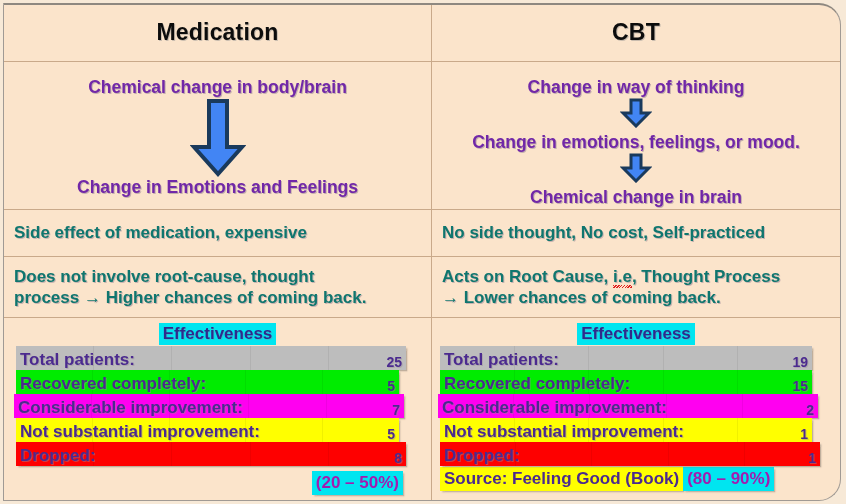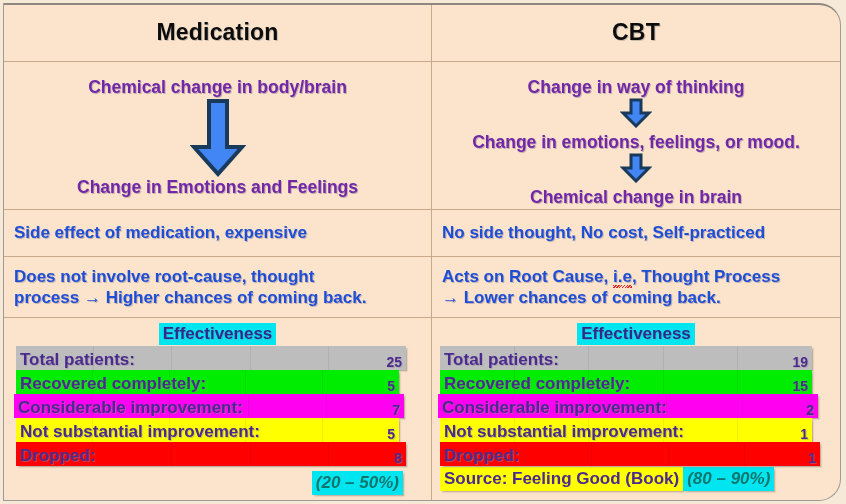--- a/index.html
+++ b/index.html
@@ -53,21 +53,21 @@
   .rcell .flow-text{margin:0;}
   .rcell .ft1{margin-top:12px;}
   .arrow-sm{display:block;margin:1px 0;}
 
   
   .r-txt1{height:48px;}
   .r-txt1 .cell{display:flex;align-items:center;}
   .r-txt2{height:62px;}
   .r-txt2 .cell{display:flex;align-items:center;}
   .body-text{
-    color:#1d4ed8;font-size:17px;font-weight:bold;line-height:1.25;
+    color:#0f766e;font-size:17px;font-weight:bold;line-height:1.25;
     text-shadow:1px 1px 0 rgba(150,130,150,.5);
   }
   .spell{position:relative;}
   .spell::after{
     content:"";position:absolute;left:0;right:0;bottom:-2px;height:3px;
     background-image:repeating-linear-gradient(135deg,#e02020 0 1px,transparent 1px 2px);
   }
 
   
   .r-eff{flex:1;}
@@ -97,24 +97,23 @@
   .bar .seps{position:absolute;inset:0;z-index:1;display:flex;}
   .bar .seps i{flex:1;border-right:1px solid rgba(0,0,0,.06);}
   .bar .seps i:last-child{border-right:none;}
   .foot{height:26px;display:flex;align-items:center;}
   .src{
     background:#ffff00;color:#4b2a8f;font-size:17px;font-weight:bold;
     padding:0 4px;line-height:24px;white-space:nowrap;
     box-shadow:1.5px 1.5px 1.5px rgba(120,110,100,.4);
   }
   .pct{
-    background:#00e5f0;color:#0f766e;font-size:17px;font-weight:bold;
+    background:#00e5f0;color:#a21caf;font-size:17px;font-weight:bold;
     padding:0 4px;line-height:24px;white-space:nowrap;
     box-shadow:1.5px 1.5px 1.5px rgba(120,110,100,.4);
-    font-style:italic;
   }
 </style>
 </head>
 <body>
 
 <div class="sheet">
   <div class="tbl">
 
     <div class="row r-head">
       <div class="cell left">

